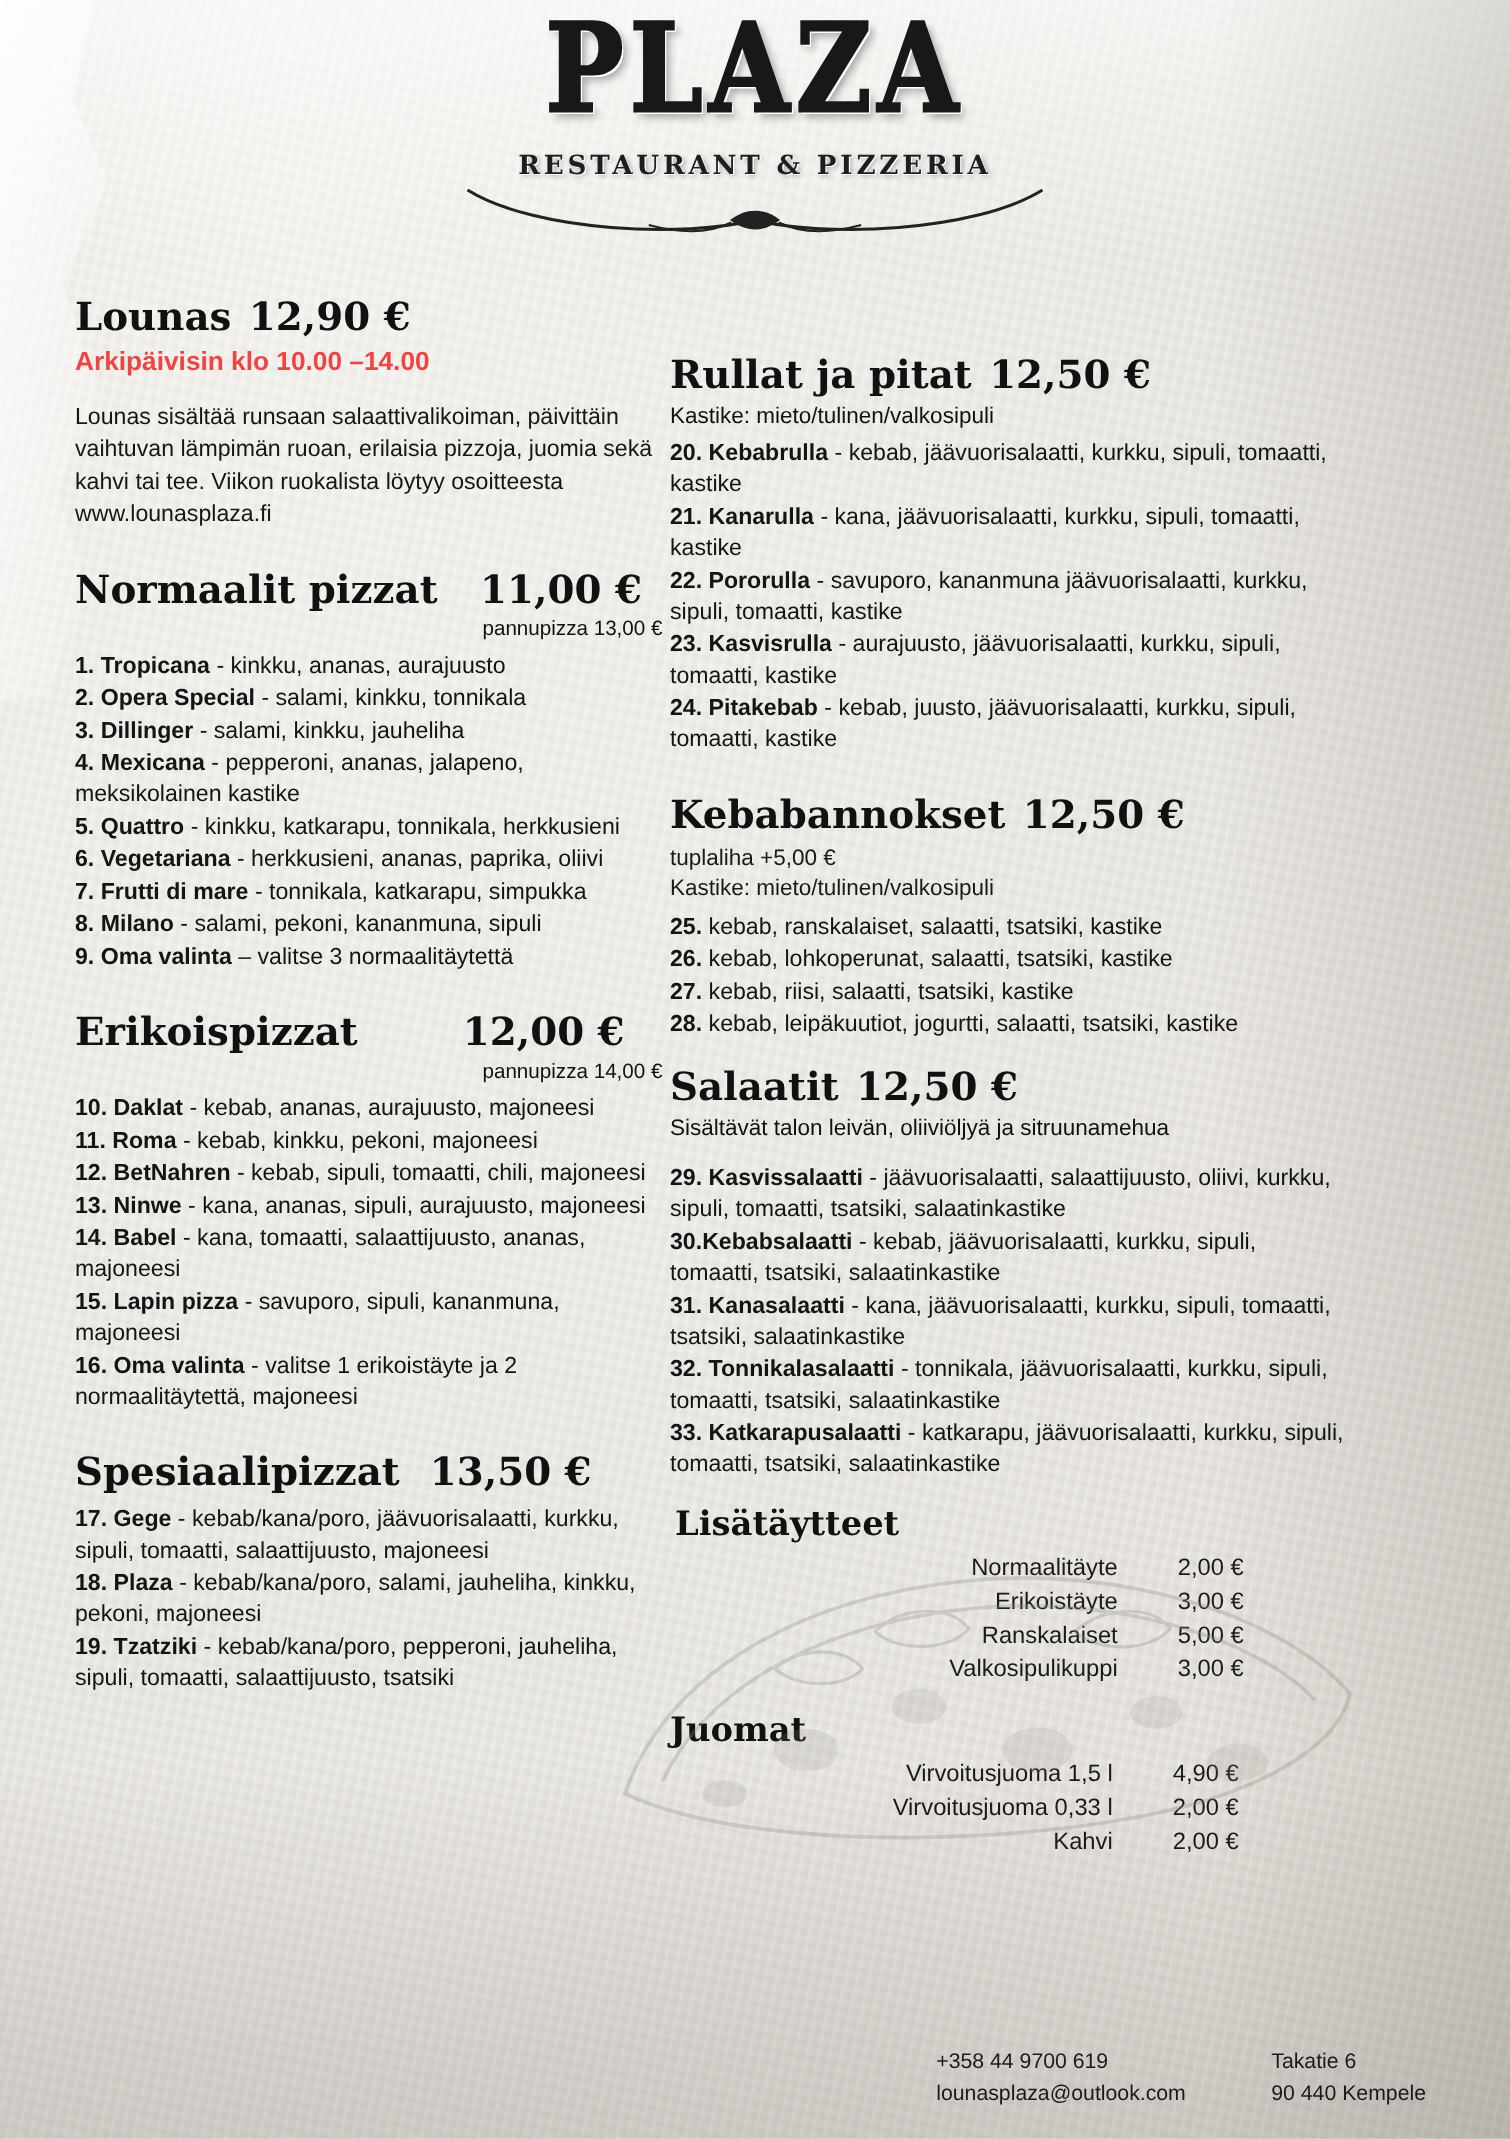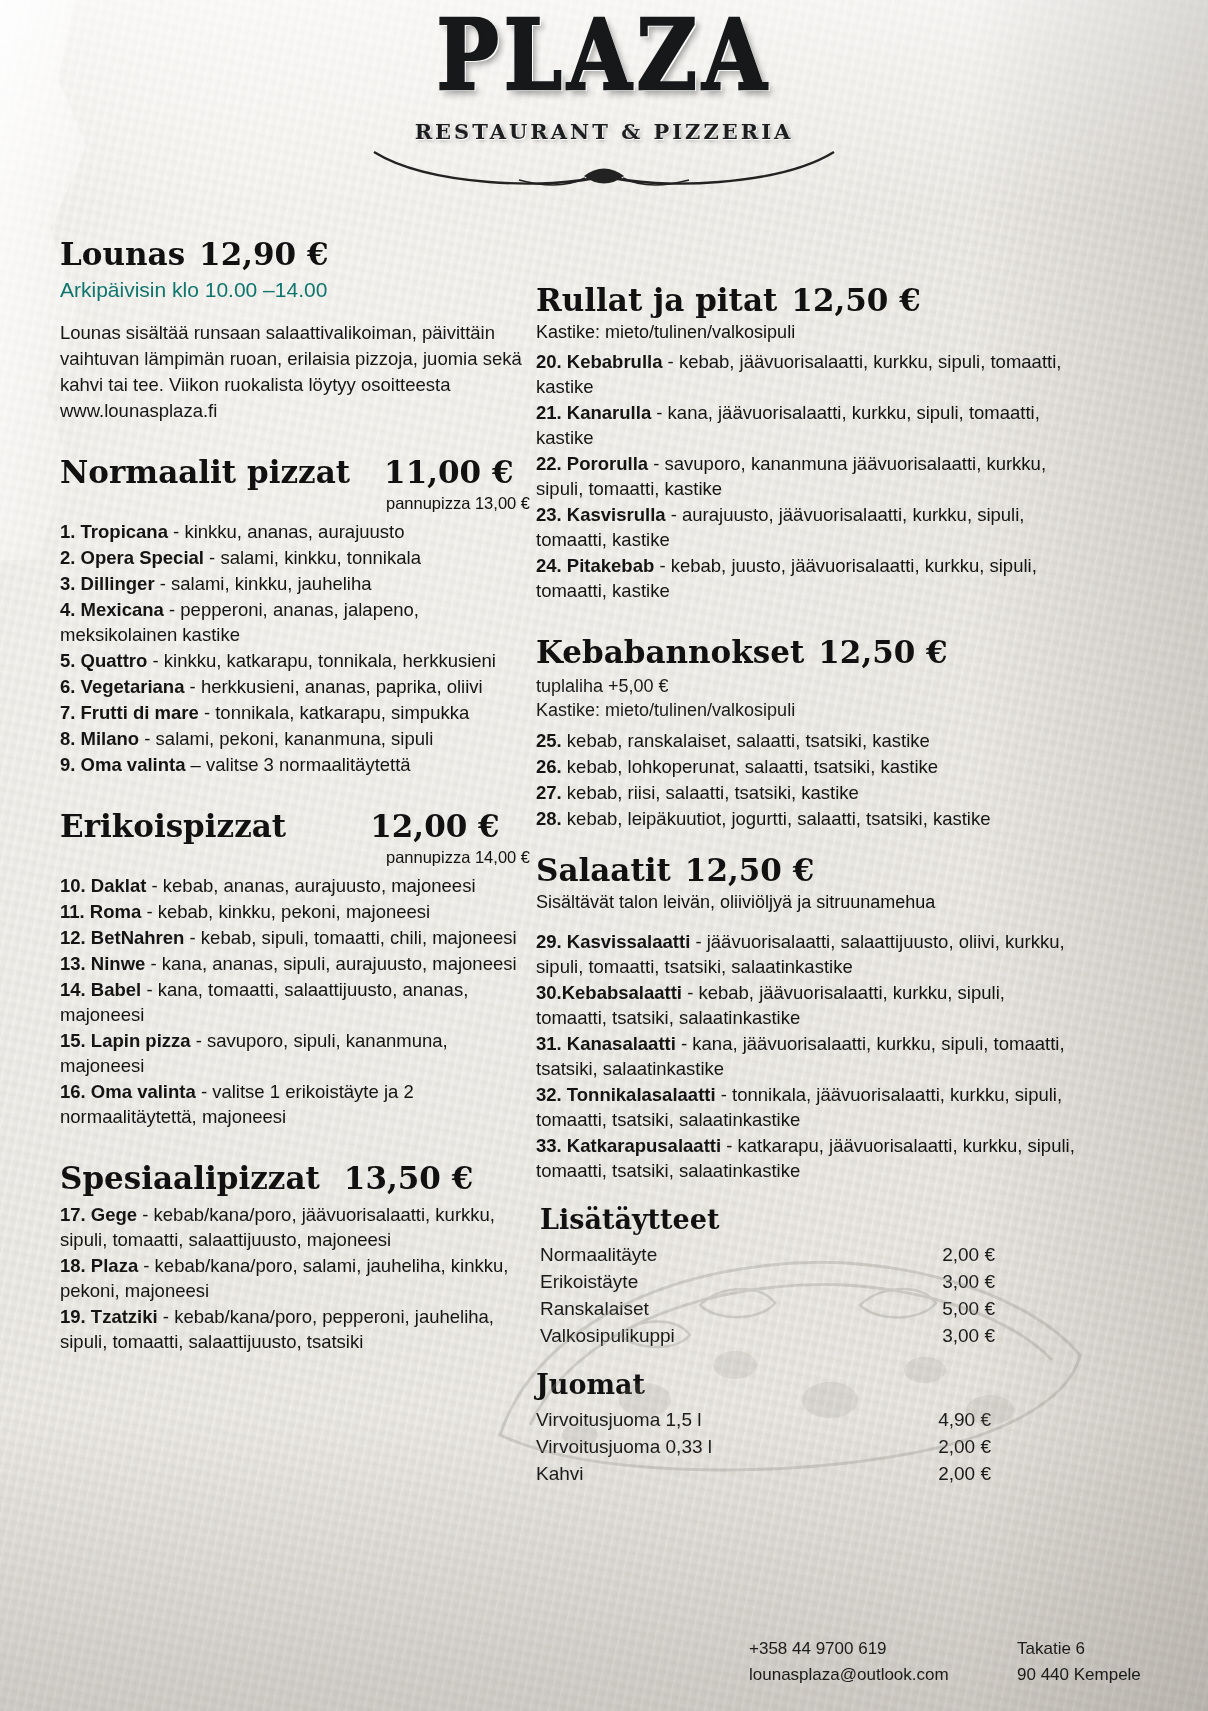--- a/index.html
+++ b/index.html
@@ -111,24 +111,24 @@
     font-size: 31px;
     font-weight: bold;
     margin: 0;
     color: #111;
     letter-spacing: 0px;
   }
   h2.section .price {
     margin-left: 14px;
   }
   .sub-bold {
-    font-weight: normal;
+    font-weight: bold;
     font-size: 21px;
     margin-top: 6px;
-    color: #0f766e;
+    color: #ef4444;
   }
   .para {
     font-size: 18.5px;
     line-height: 26px;
     margin-top: 18px;
     color: #161616;
   }
   .note-right {
     text-align: right;
     font-size: 16.5px;
@@ -163,24 +163,25 @@
     line-height: 24px;
     margin-top: 4px;
   }
 
   
   .price-list {
     margin-top: 6px;
   }
   .price-row {
     display: flex;
-    justify-content: space-between;
+    justify-content: flex-end;
     font-size: 19px;
     line-height: 27px;
     width: 455px;
+    gap: 48px;
   }
   .price-row .pv { }
 
   h3.subsection {
     font-family: "DejaVu Serif", serif;
     font-size: 27px;
     font-weight: bold;
     margin: 0;
     color: #111;
   }

